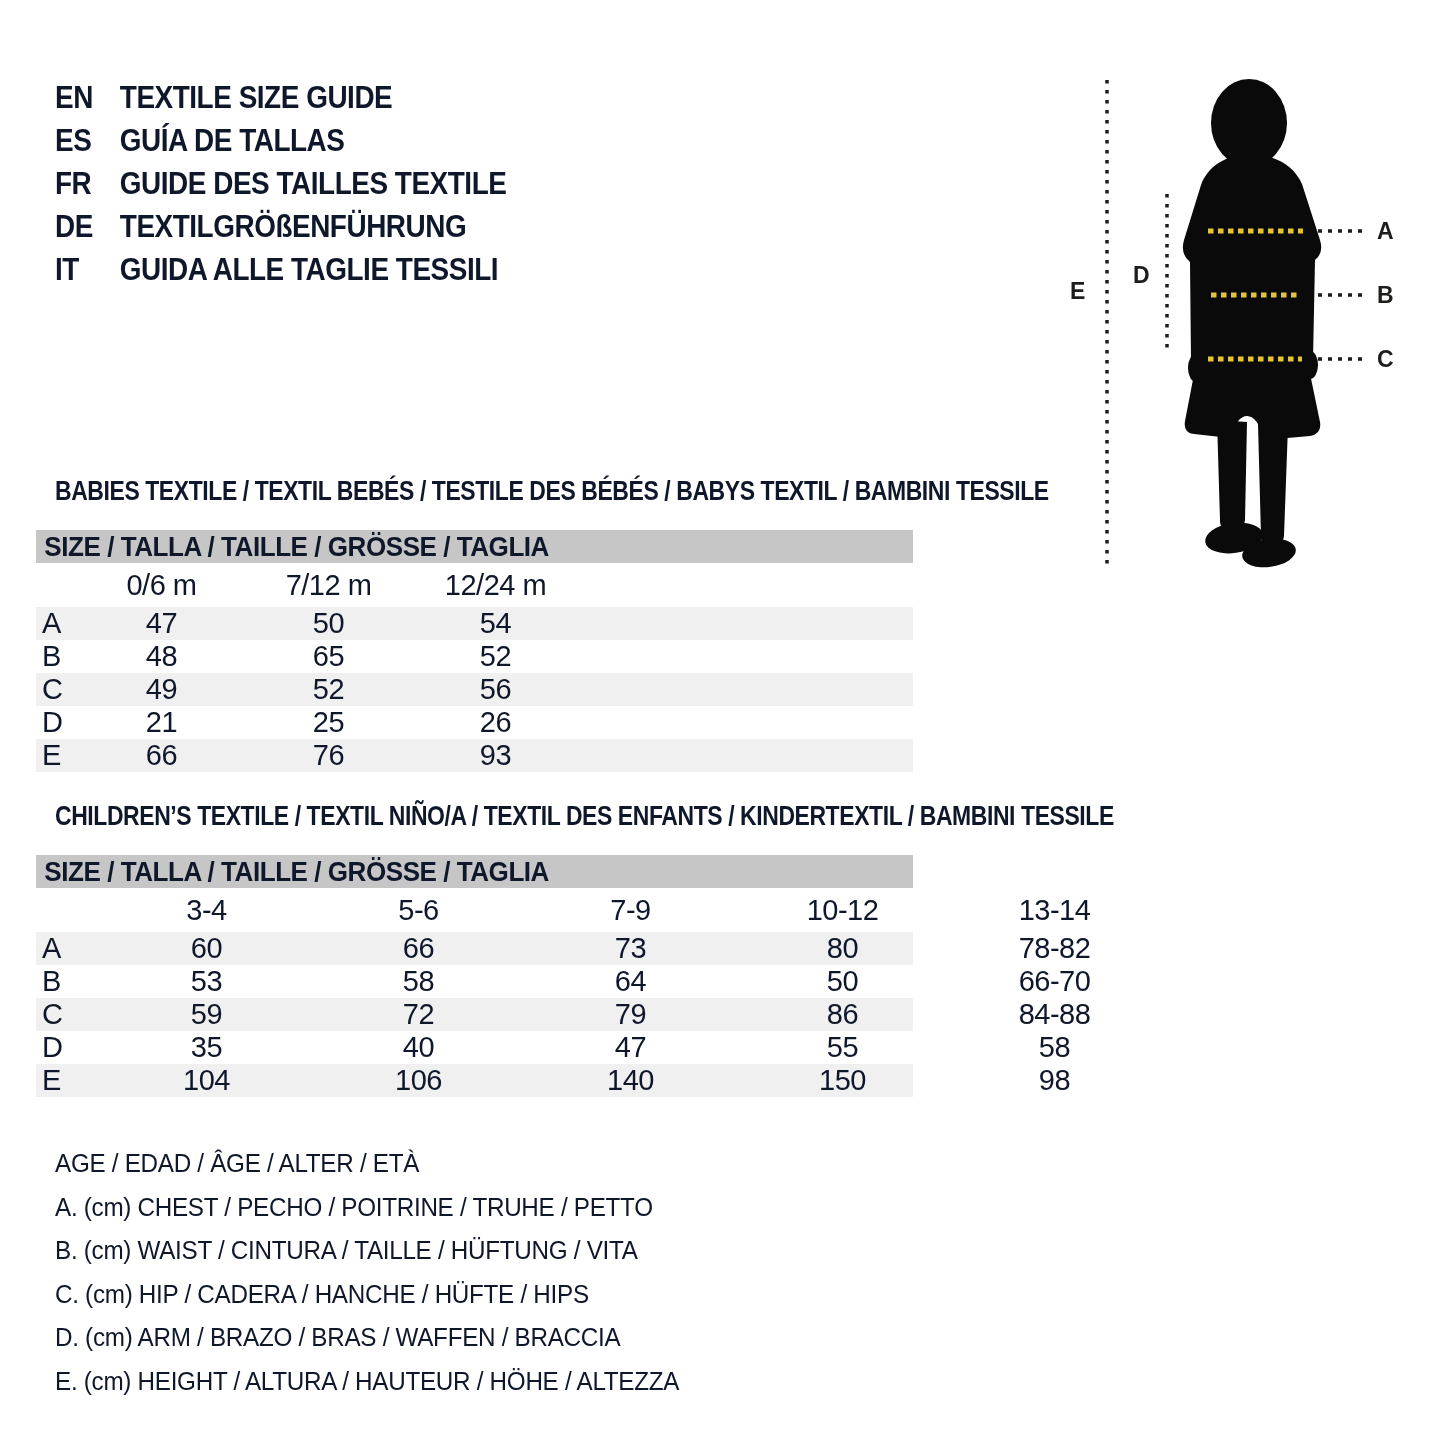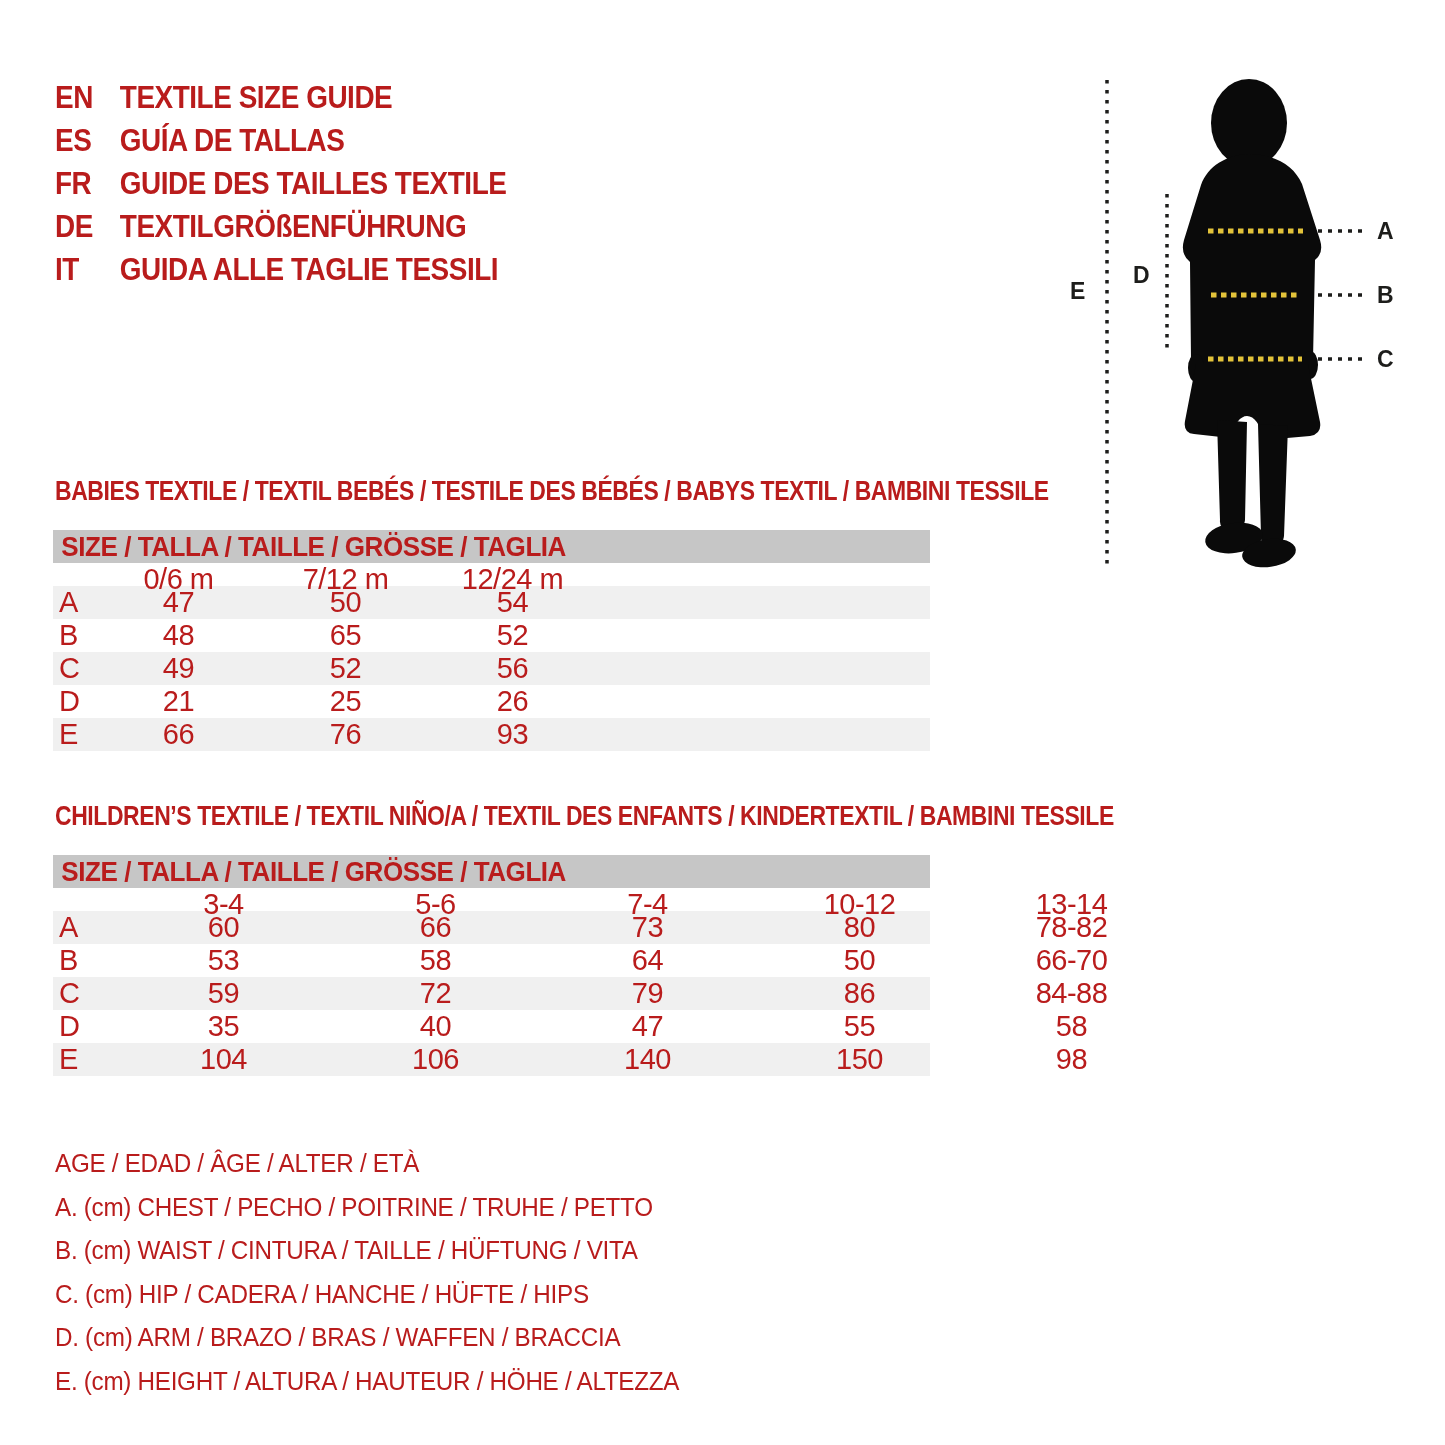--- a/index.html
+++ b/index.html
@@ -1,49 +1,49 @@
 <!DOCTYPE html>
 <html><head>
 <meta charset="utf-8">
 <style>
   html,body{margin:0;padding:0;background:#ffffff;}
   .page{
     position:relative;width:1445px;height:1445px;background:#fff;overflow:hidden;
-    font-family:"Liberation Sans","DejaVu Sans",sans-serif;color:#b91c1c;
+    font-family:"Liberation Sans","DejaVu Sans",sans-serif;color:#0f172a;
   }
   
   .lang-block{
     position:absolute;left:55px;top:76px;
     font-weight:bold;font-size:31px;line-height:43px;letter-spacing:-0.5px;
     transform:scaleX(.9);transform-origin:left top;white-space:nowrap;
   }
   .lang-row{display:flex;}
   .lang-code{width:72px;flex:0 0 72px;}
   
   .figure{position:absolute;left:1050px;top:70px;}
   
   .section-title{
     position:absolute;left:55px;margin:0;
     font-size:28px;font-weight:bold;line-height:30px;letter-spacing:-0.5px;
     transform:scaleX(.82);transform-origin:left top;white-space:nowrap;
   }
   .babies-title{top:476px;}
   .children-title{top:801px;}
   
-  .table{position:absolute;left:53px;width:877px;}
+  .table{position:absolute;left:36px;width:877px;}
   .babies{top:530px;}
   .children{top:855px;}
   .thead{
     height:33px;background:#c6c6c6;display:flex;align-items:center;
   }
   .thead span{
     font-size:28px;font-weight:bold;letter-spacing:-0.5px;line-height:33px;
     padding-left:9px;transform:scaleX(.93);transform-origin:left center;white-space:nowrap;
   }
-  .tcols{display:grid;height:23px;}
+  .tcols{display:grid;height:44px;}
   .trow{display:grid;height:33px;}
   .babies .tcols,.babies .trow{grid-template-columns:42px repeat(3,167px) 1fr;}
   .children .tcols,.children .trow{grid-template-columns:42px repeat(5,167px);gap:45px;}
   .tbody .trow:nth-child(odd){background:#f0f0f0;}
   .tcell{
     display:flex;align-items:center;justify-content:center;
     font-size:29px;letter-spacing:-0.5px;
   }
   .tlabel{justify-content:flex-start;padding-left:6px;}
   
@@ -165,21 +165,21 @@
 
   <h2 class="section-title children-title">CHILDREN’S TEXTILE / TEXTIL NIÑO/A / TEXTIL DES ENFANTS / KINDERTEXTIL / BAMBINI TESSILE</h2>
   <div class="table children">
     <div class="thead">
       <span>SIZE / TALLA / TAILLE / GRÖSSE / TAGLIA</span>
     </div>
     <div class="tcols">
         <div class="tcell tlabel"></div>
         <div class="tcell">3-4</div>
         <div class="tcell">5-6</div>
-        <div class="tcell">7-4</div>
+        <div class="tcell">7-9</div>
         <div class="tcell">10-12</div>
         <div class="tcell">13-14</div>
       </div>
     <div class="tbody">
         <div class="trow">
           <div class="tcell tlabel">A</div>
           <div class="tcell">60</div>
           <div class="tcell">66</div>
           <div class="tcell">73</div>
           <div class="tcell">80</div>

